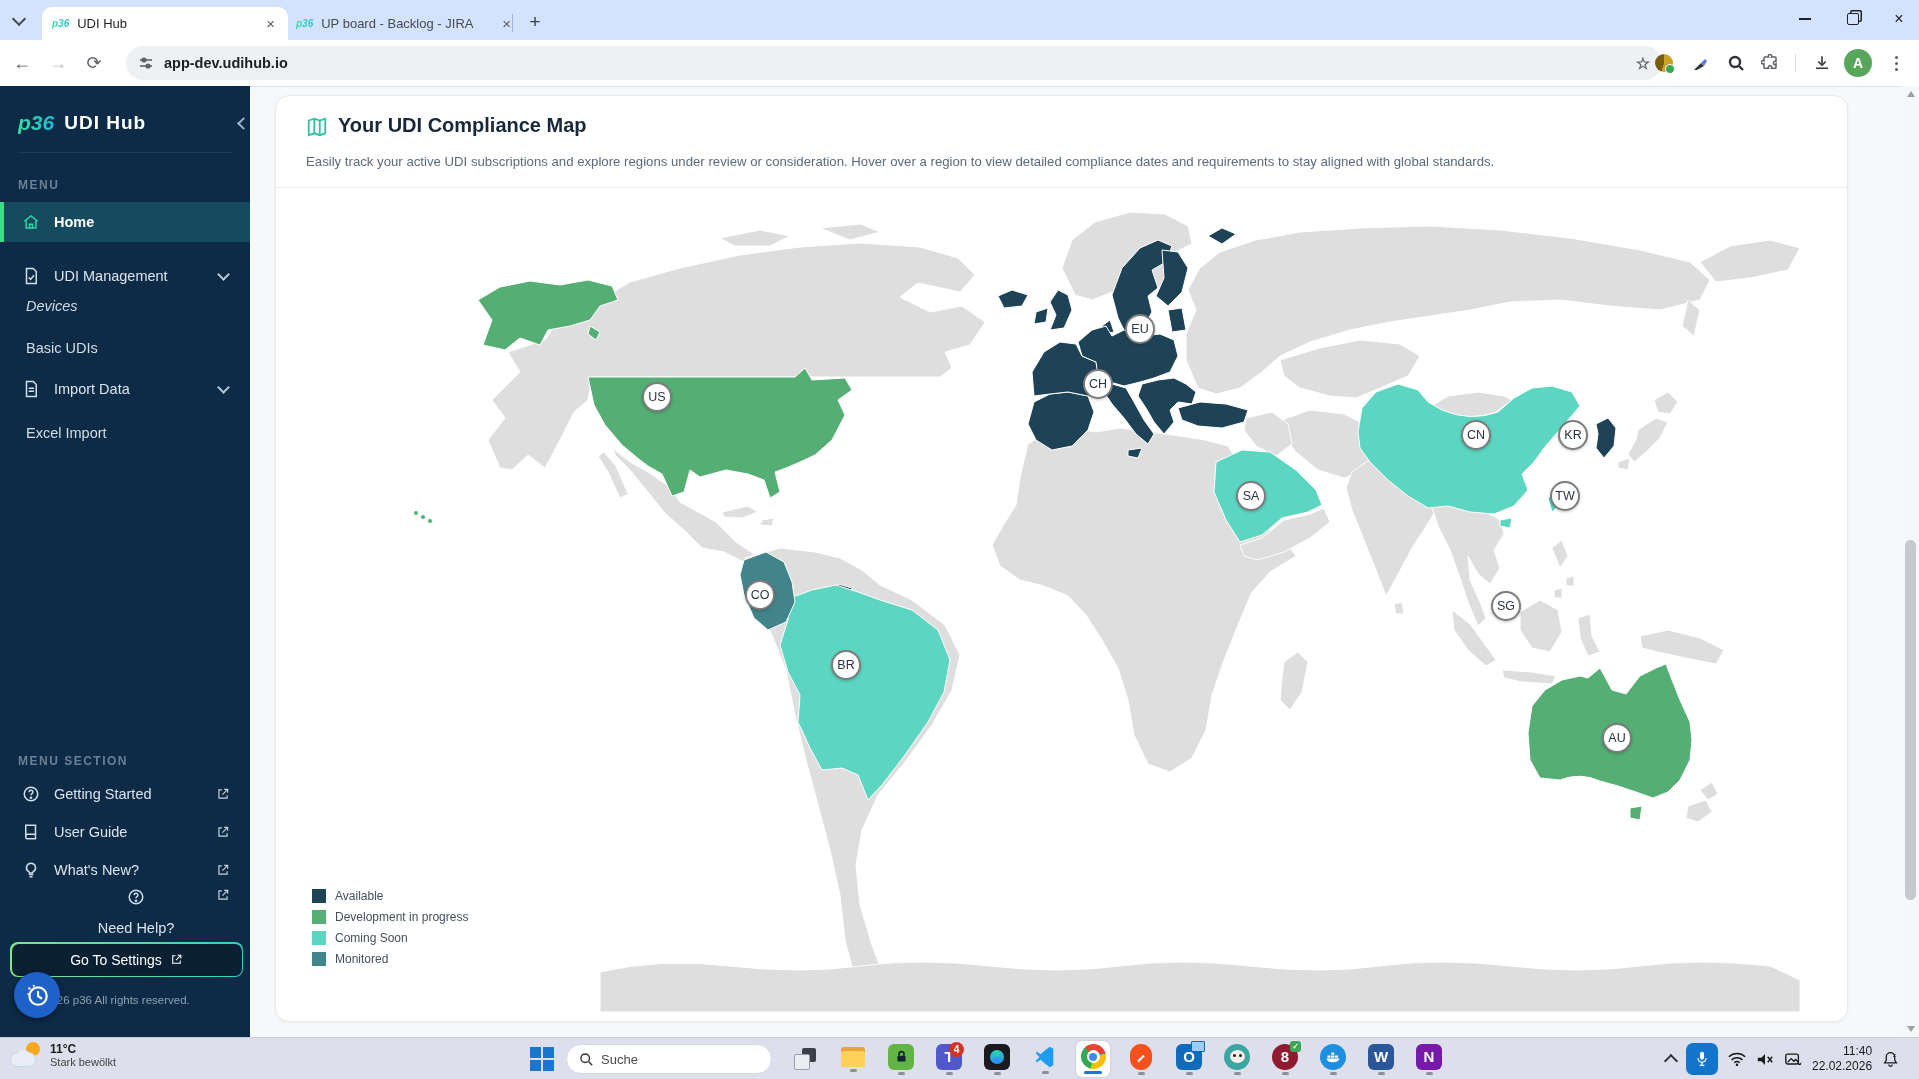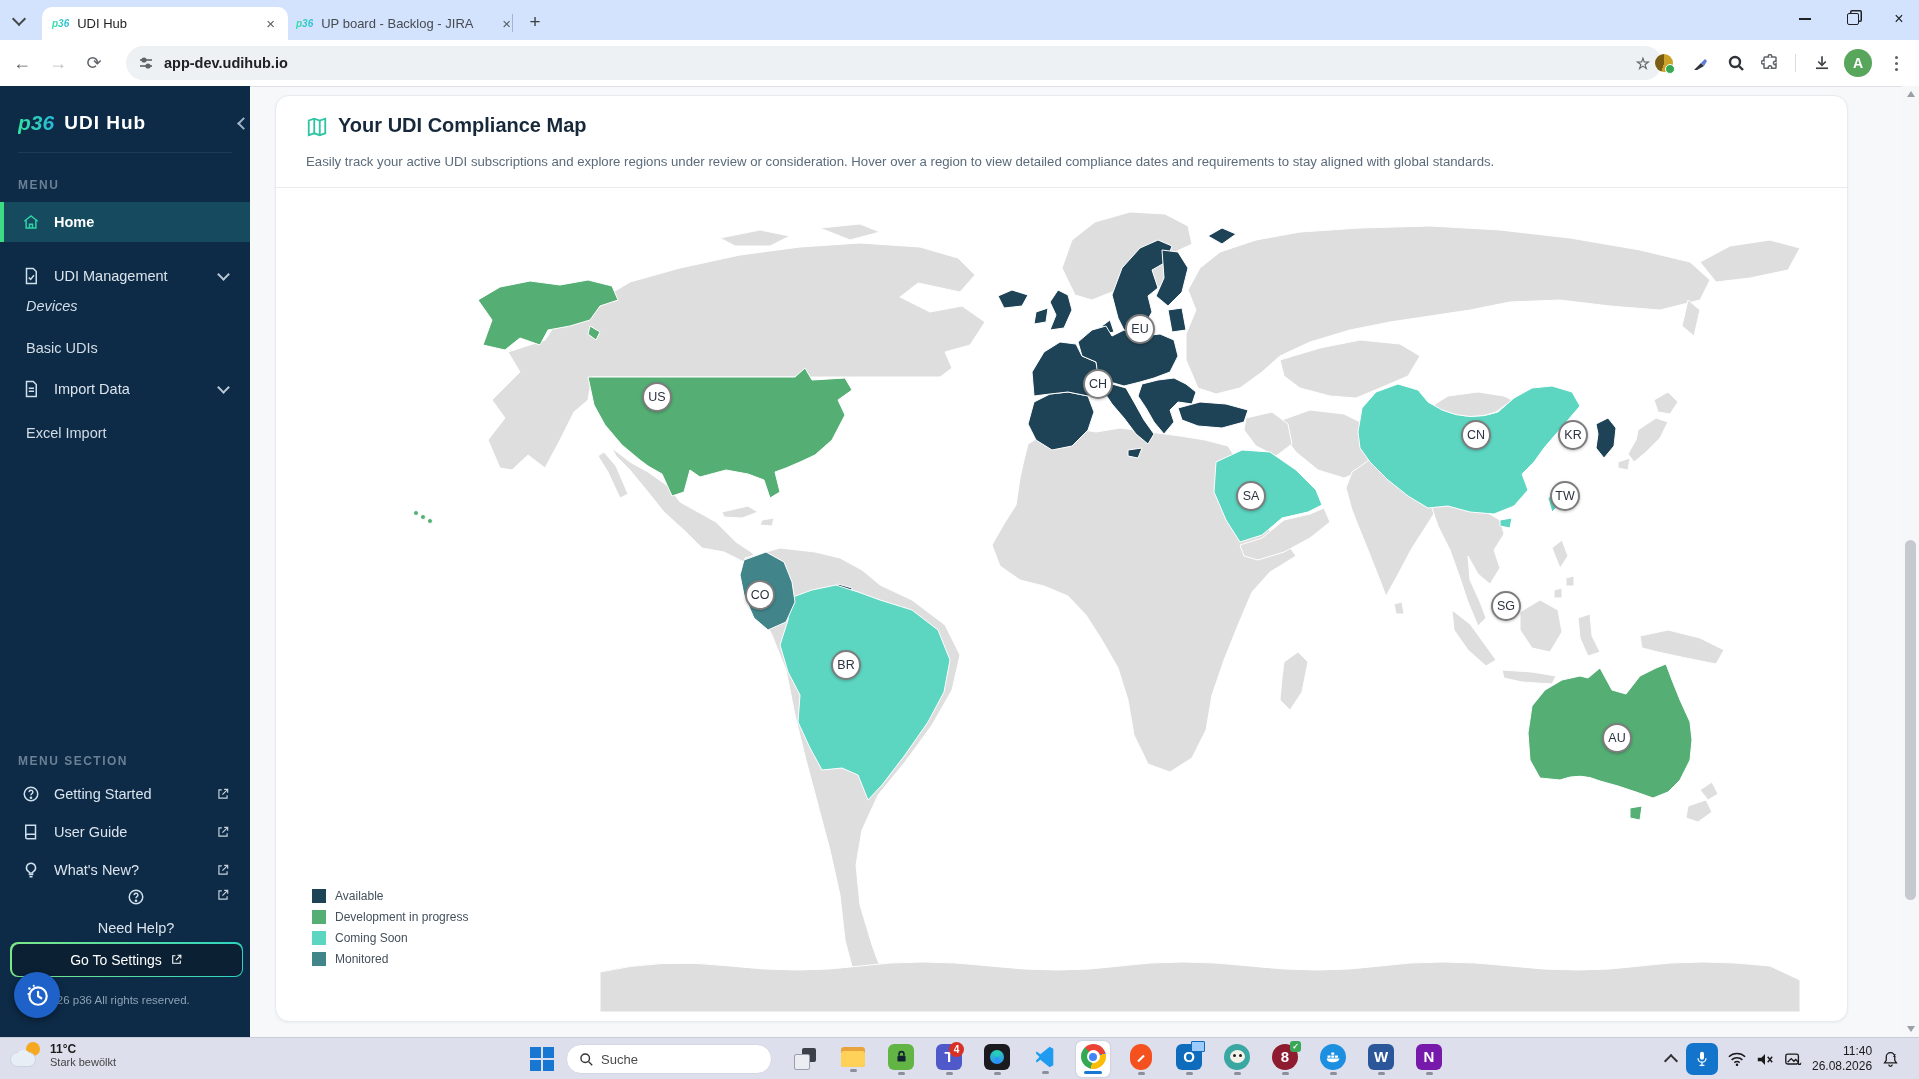--- a/index.html
+++ b/index.html
@@ -576,21 +576,21 @@
         <line x1="13" y1="5" x2="18" y2="11" stroke="#1a1a1a" stroke-width="1.6"></line>
         <line x1="18" y1="5" x2="13" y2="11" stroke="#1a1a1a" stroke-width="1.6"></line>
       </svg>
     <svg width="18" height="15" viewBox="0 0 20 16">
         <rect x="2" y="2" width="14" height="11" rx="2" fill="none" stroke="#1a1a1a" stroke-width="1.5"></rect>
         <path d="M4 11l4-4 3 3 2-2 3 3" fill="none" stroke="#1a1a1a" stroke-width="1.4"></path>
         <path d="M15 11l2.2 1.6 2.2-1.6-0.8 3h-2.8z" fill="#1a1a1a"></path>
       </svg>
     <div id="clockblk">
       <div>11:40</div>
-      <div>26.08.2026</div>
+      <div>22.02.2026</div>
     </div>
     <svg width="17" height="17" viewBox="0 0 20 20">
         <path d="M10 2a5 5 0 0 1 5 5v4l2 3H3l2-3V7a5 5 0 0 1 5-5z" fill="none" stroke="#1a1a1a" stroke-width="1.5"></path>
         <path d="M8 16a2 2 0 0 0 4 0" fill="none" stroke="#1a1a1a" stroke-width="1.5"></path>
         <text x="13" y="7" font-size="7" fill="#1a1a1a" font-weight="bold">z</text>
       </svg>
   </div>
 </div>
 
 </body></html>

